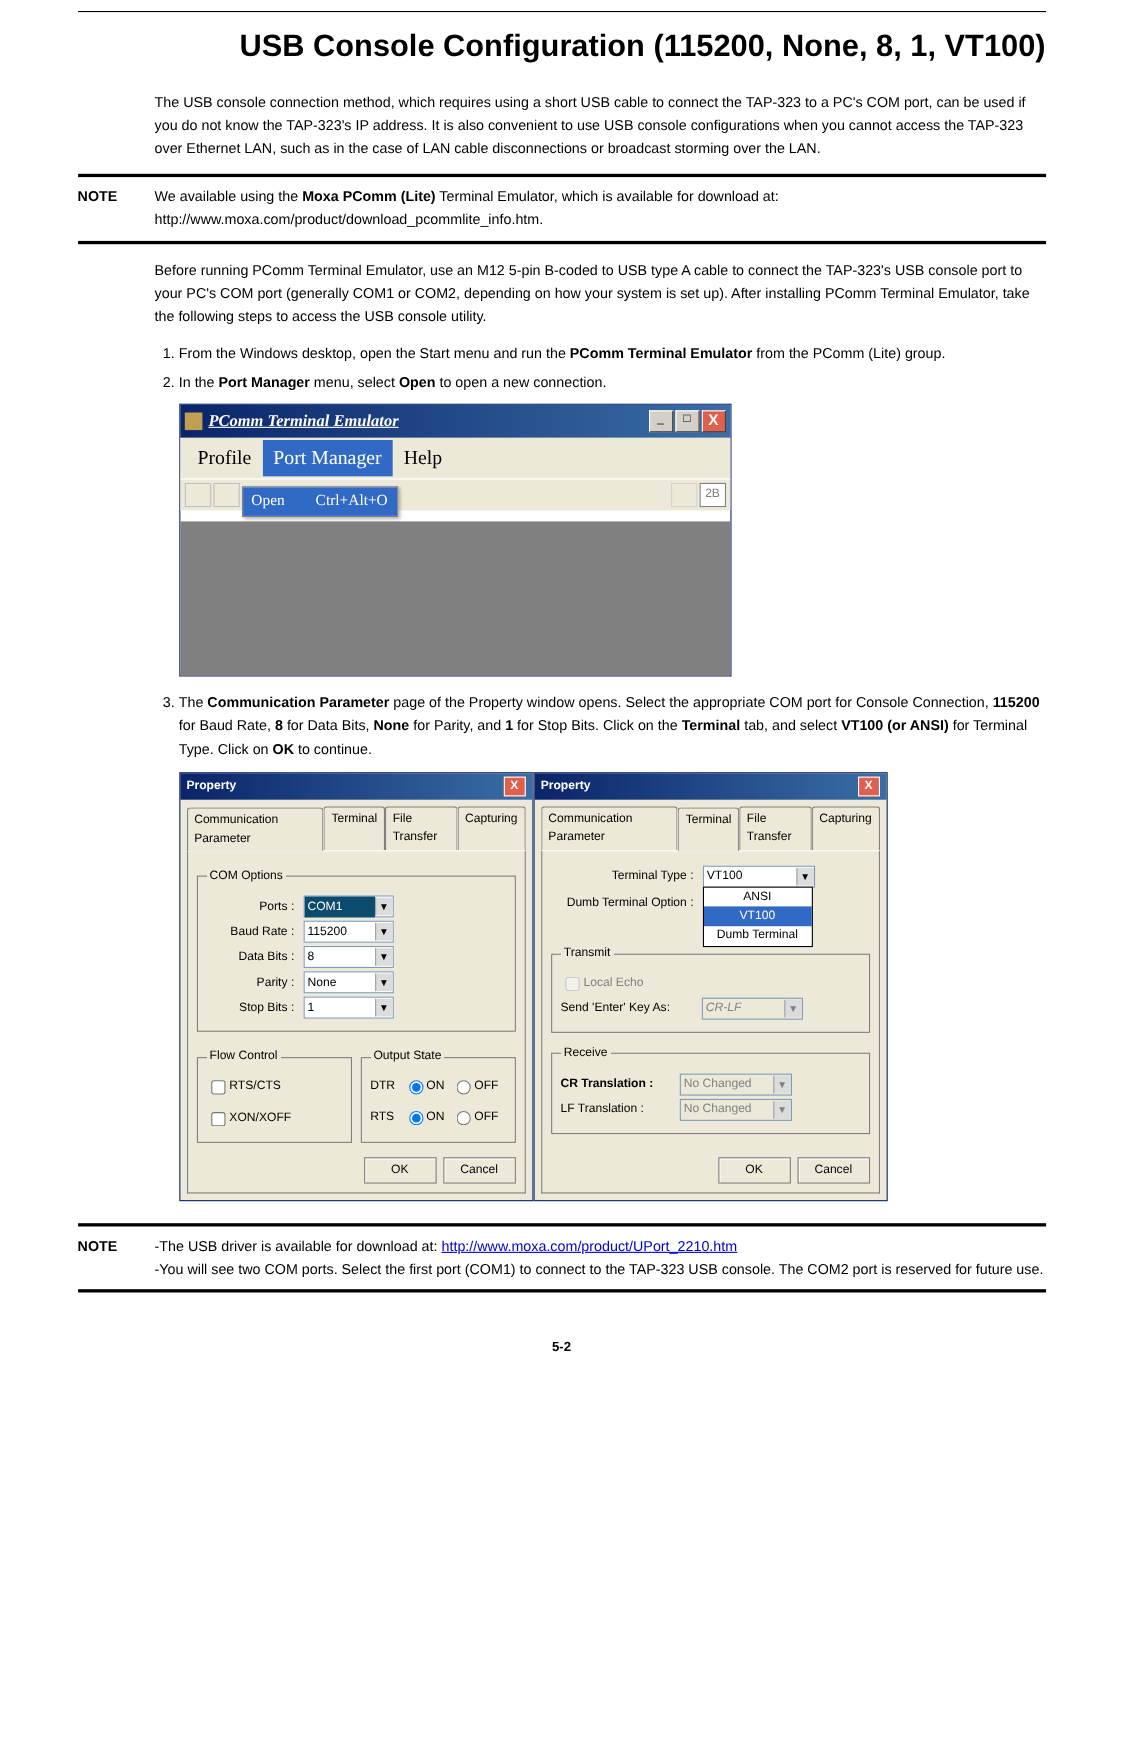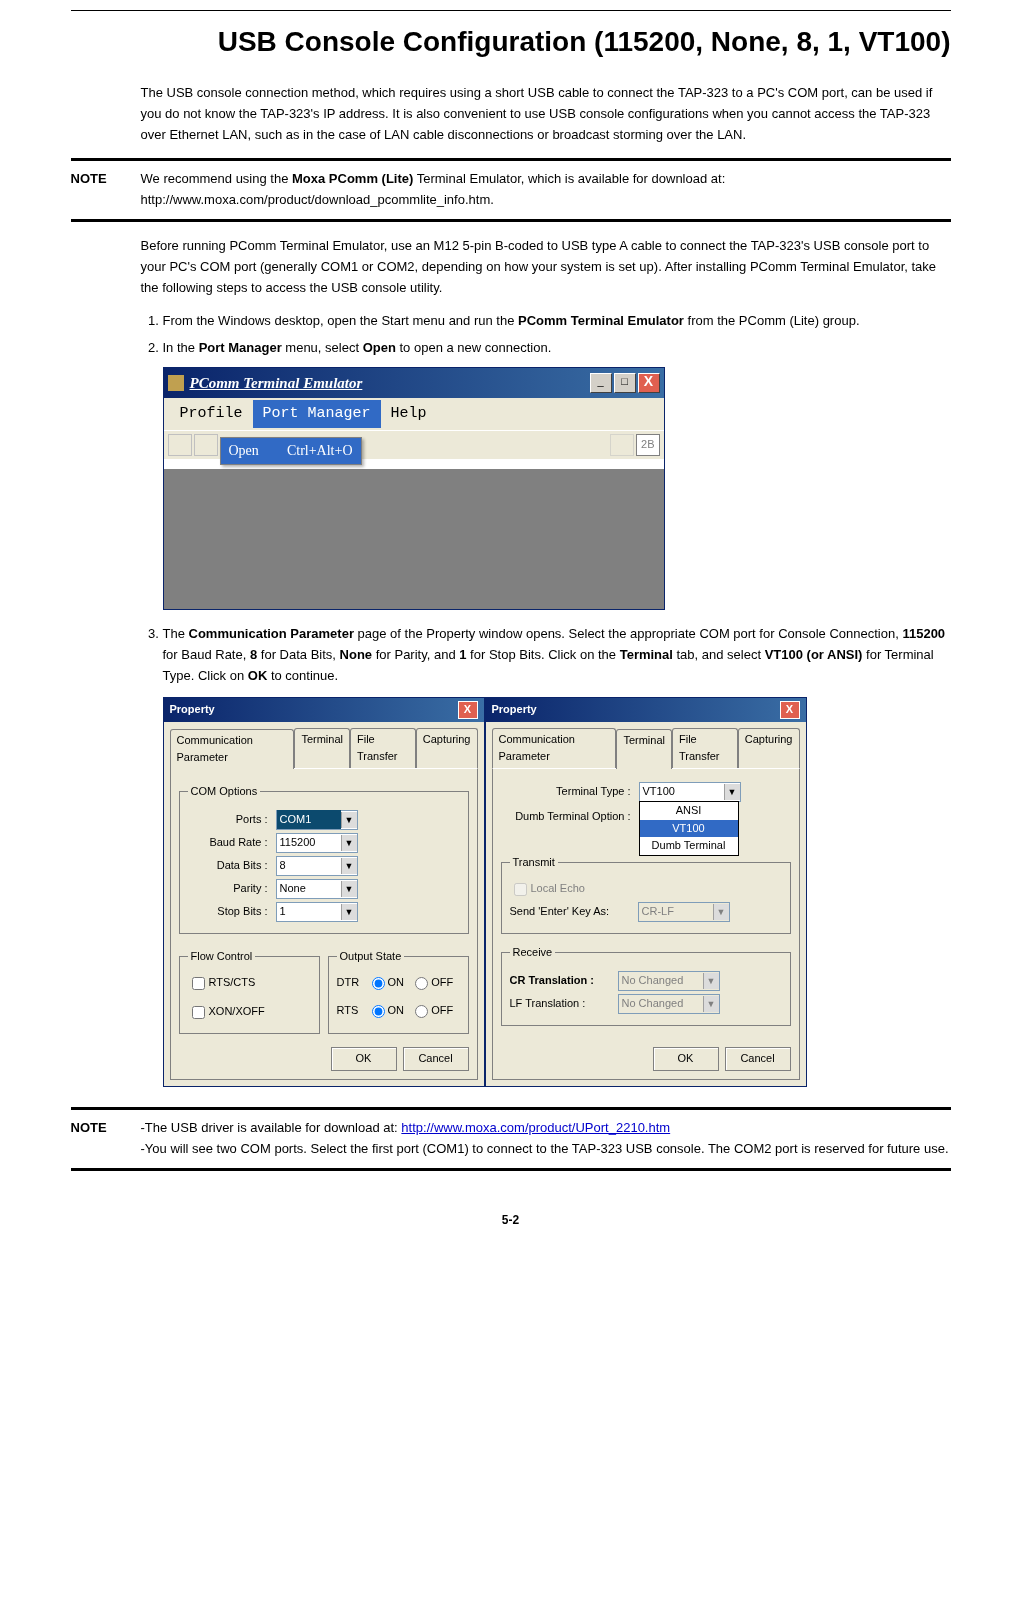--- a/index.html
+++ b/index.html
@@ -100,22 +100,22 @@
     text-align: center;
     line-height: 14px;
     font-size: 11px;
     color: #000;
   }
   .winbtn.close { background: #e06050; color:#fff; font-weight:bold; font-size:14px; }
   .menubar {
     background: #ece9d8;
     display: flex;
     padding: 2px 6px;
-    font-family: Liberation Mono, monospace;
-    font-size: 15px;
+    font-family: Liberation Serif, serif;
+    font-size: 18px;
   }
   .menubar .mitem { padding: 2px 10px; }
   .menubar .mitem.open {
     background: #316ac5;
     color: #fff;
   }
   .toolbar {
     background: #ece9d8;
     border-top: 1px solid #fff;
     display: flex;
@@ -285,21 +285,21 @@
 
 <hr class="top-rule">
 
 <h1>USB Console Configuration (115200, None, 8, 1, VT100)</h1>
 
 <p class="indent">The USB console connection method, which requires using a short USB cable to connect the TAP-323 to a PC's COM port, can be used if you do not know the TAP-323's IP address. It is also convenient to use USB console configurations when you cannot access the TAP-323 over Ethernet LAN, such as in the case of LAN cable disconnections or broadcast storming over the LAN.</p>
 
 <div class="note-box">
   <div class="note-label">NOTE</div>
   <div class="note-body">
-    <span>We recommend using the </span><b>Moxa PComm (Lite)</b><span> Terminal Emulator, which is available for download at: http://www.moxa.com/product/download_pcommlite_info.htm.</span>
+    <span>We available using the </span><b>Moxa PComm (Lite)</b><span> Terminal Emulator, which is available for download at: http://www.moxa.com/product/download_pcommlite_info.htm.</span>
   </div>
 </div>
 
 <p class="indent">Before running PComm Terminal Emulator, use an M12 5-pin B-coded to USB type A cable to connect the TAP-323's USB console port to your PC's COM port (generally COM1 or COM2, depending on how your system is set up). After installing PComm Terminal Emulator, take the following steps to access the USB console utility.</p>
 
 <ol>
   <li>
     <span>From the Windows desktop, open the Start menu and run the </span><b>PComm Terminal Emulator</b><span> from the PComm (Lite) group.</span>
   </li>
   <li>
@@ -456,21 +456,21 @@
         <label style="width:130px;">Dumb Terminal Option :</label>
       </div>
       <fieldset style="margin-top:28px;">
         <legend>Transmit</legend>
         <div class="radio-row" style="color:#808080;">
             <input type="checkbox" disabled="" class="chk" style="">
             <span>Local Echo</span>
           </div>
         <div class="frow">
             <label style="width:120px; text-align:left;">Send 'Enter' Key As:</label>
-          <div class="combo disabled" style="width:90px;">
+          <div class="combo disabled" style="width:90px;font-style:italic;">
               <span class="cval">CR-LF</span>
               <span class="cbtn">▼</span>
             </div>
         </div>
       </fieldset>
       <fieldset>
         <legend>Receive</legend>
         <div class="frow">
             <label style="width:100px; text-align:left;font-weight:bold;">CR Translation :</label>
           <div class="combo disabled" style="width:100px;">

